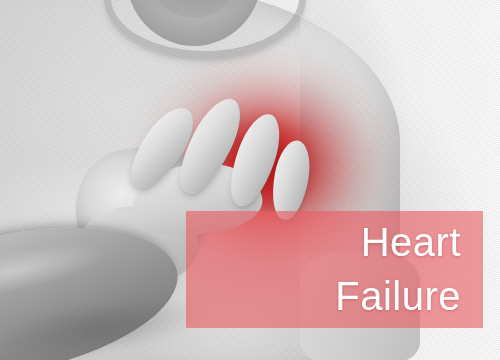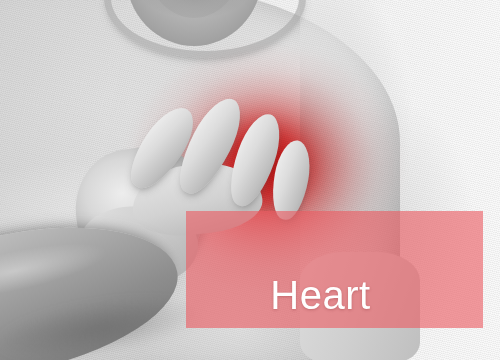--- a/index.html
+++ b/index.html
@@ -248,23 +248,23 @@
 
   
   .caption-overlay {
     position: absolute;
     left: 186px;
     top: 211px;
     width: 297px;
     height: 117px;
     background: rgba(236,92,98,0.62);
     box-sizing: border-box;
-    padding: 4px 28px 6px 0;
+    padding: 4px 22px 6px 0;
     display: flex;
-    flex-direction: row;
+    flex-direction: column;
     align-items: flex-end;
     justify-content: center;
   }
   .caption-line {
     color: #ffffff;
     font-family: "Liberation Sans", sans-serif;
     font-weight: 400;
     font-size: 40px;
     line-height: 54px;
     letter-spacing: 0.5px;
@@ -308,15 +308,16 @@
 
     <div class="wrist-sleeve"></div>
     <div class="forearm"></div>
     <div class="forearm-hi"></div>
     <div class="forearm-shadow"></div>
 
   </div>
 
   <div class="caption-overlay">
     <div class="caption-line line1">Heart</div>
+    <div class="caption-line line2">Failure</div>
   </div>
 
 </div>
 
 </body></html>

